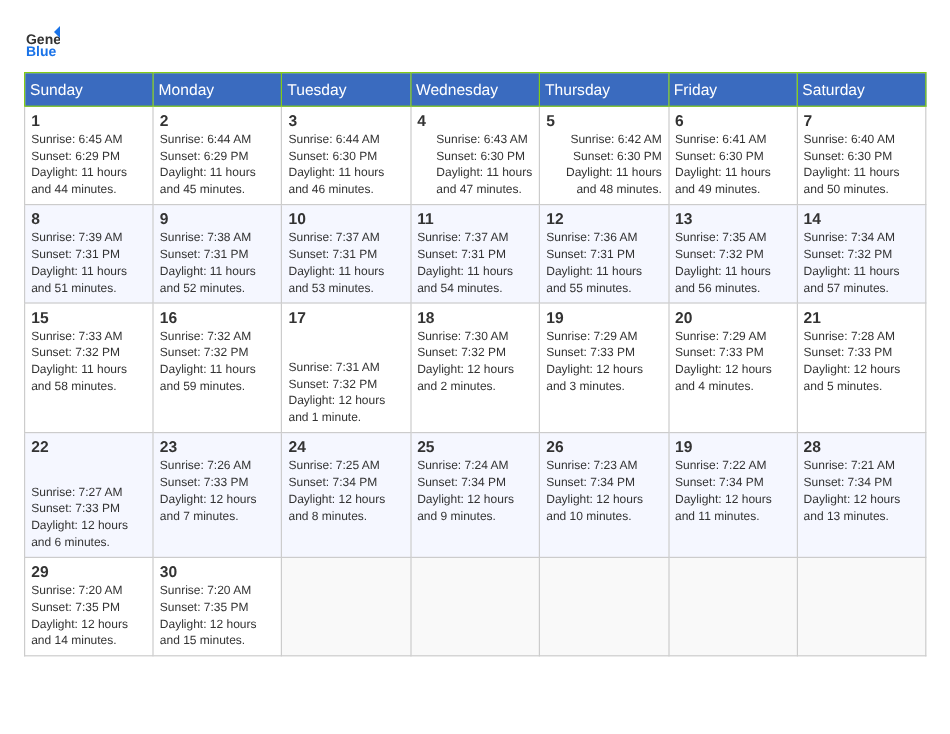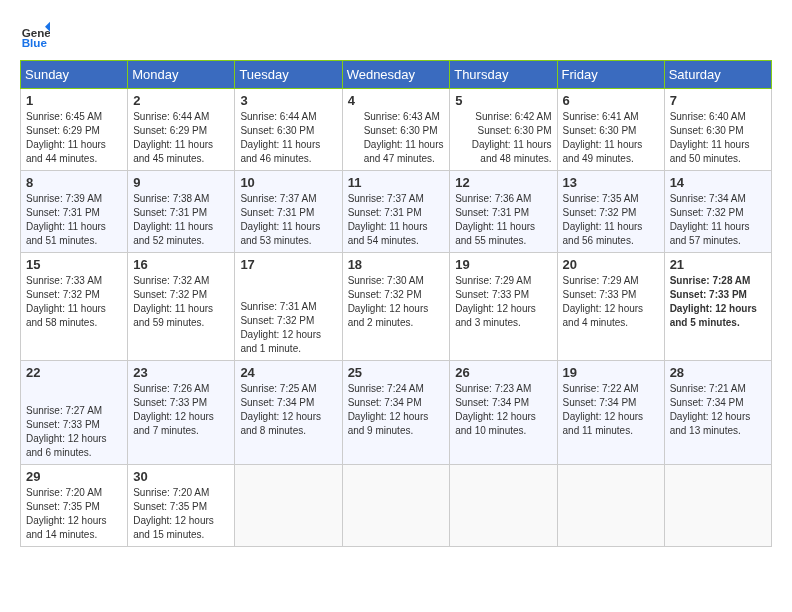--- a/index.html
+++ b/index.html
@@ -244,21 +244,21 @@
         </td>
         <td>
           <span class="day-number">20</span>
           <div class="day-info" style="white-space: pre-line;">Sunrise: 7:29 AM
 Sunset: 7:33 PM
 Daylight: 12 hours
 and 4 minutes.</div>
         </td>
         <td>
           <span class="day-number">21</span>
-          <div class="day-info" style="white-space: pre-line; font-weight: bold;">Sunrise: 7:28 AM
+          <div class="day-info" style="white-space: pre-line;">Sunrise: 7:28 AM
 Sunset: 7:33 PM
 Daylight: 12 hours
 and 5 minutes.</div>
         </td>
       </tr>
       <tr>
         <td>
           <span class="day-number">22</span>
           <div class="day-info" style="white-space: pre-line; margin-top: 24px;">Sunrise: 7:27 AM
 Sunset: 7:33 PM

